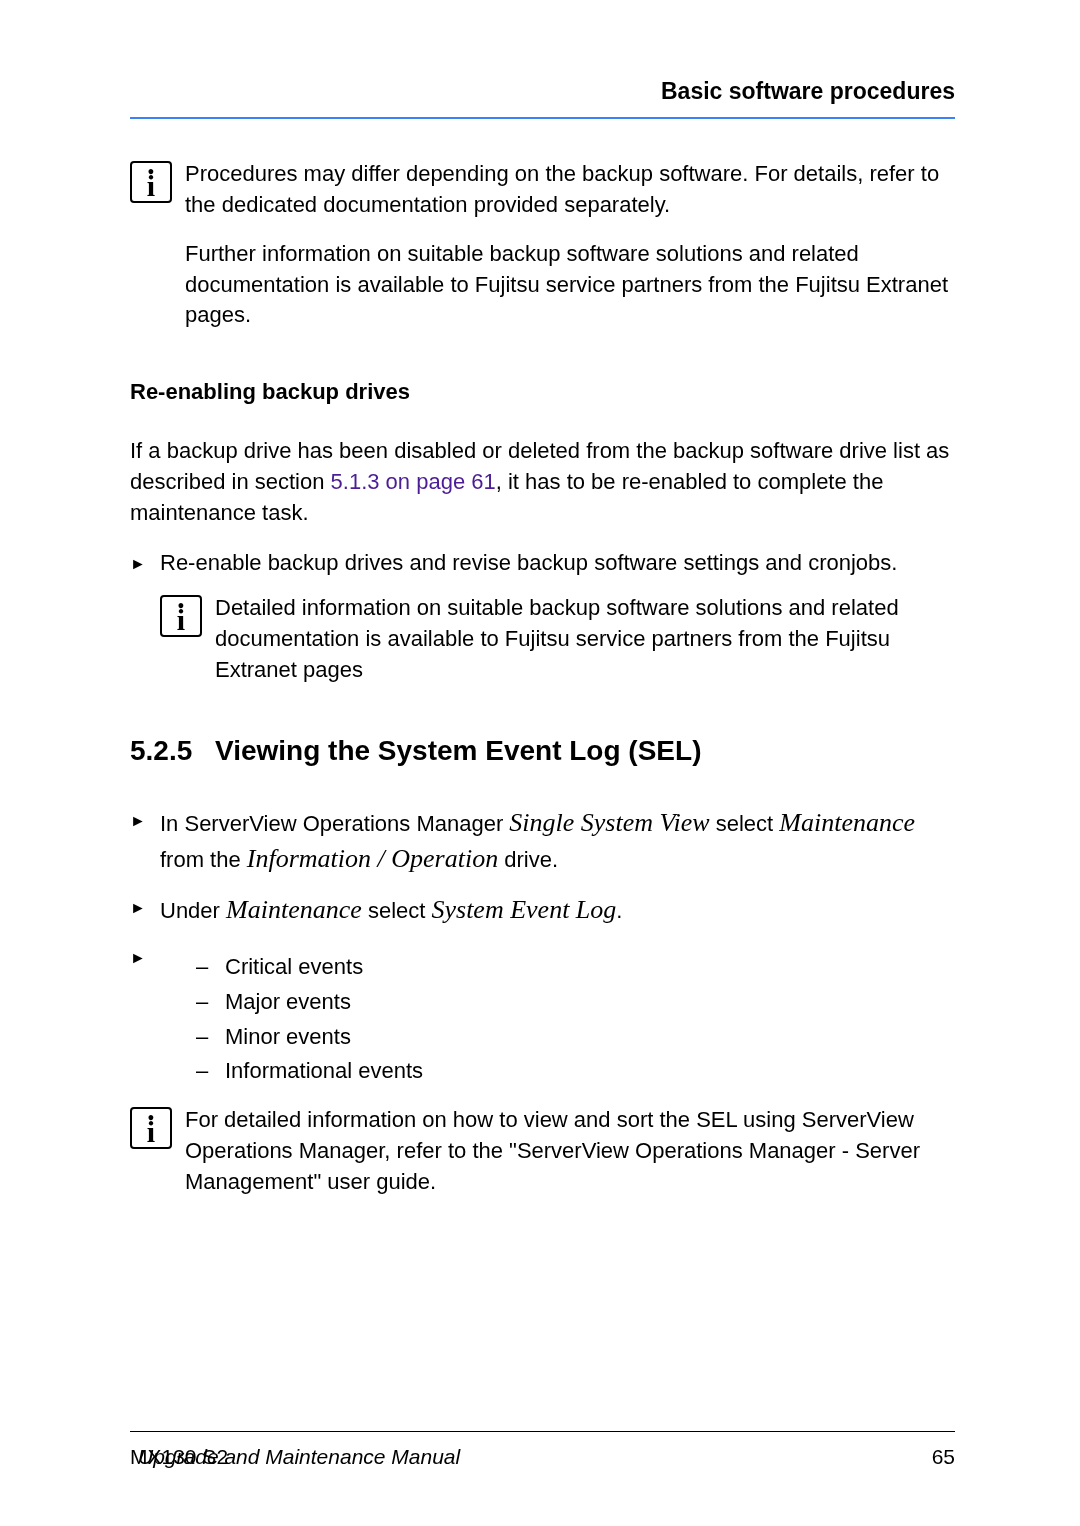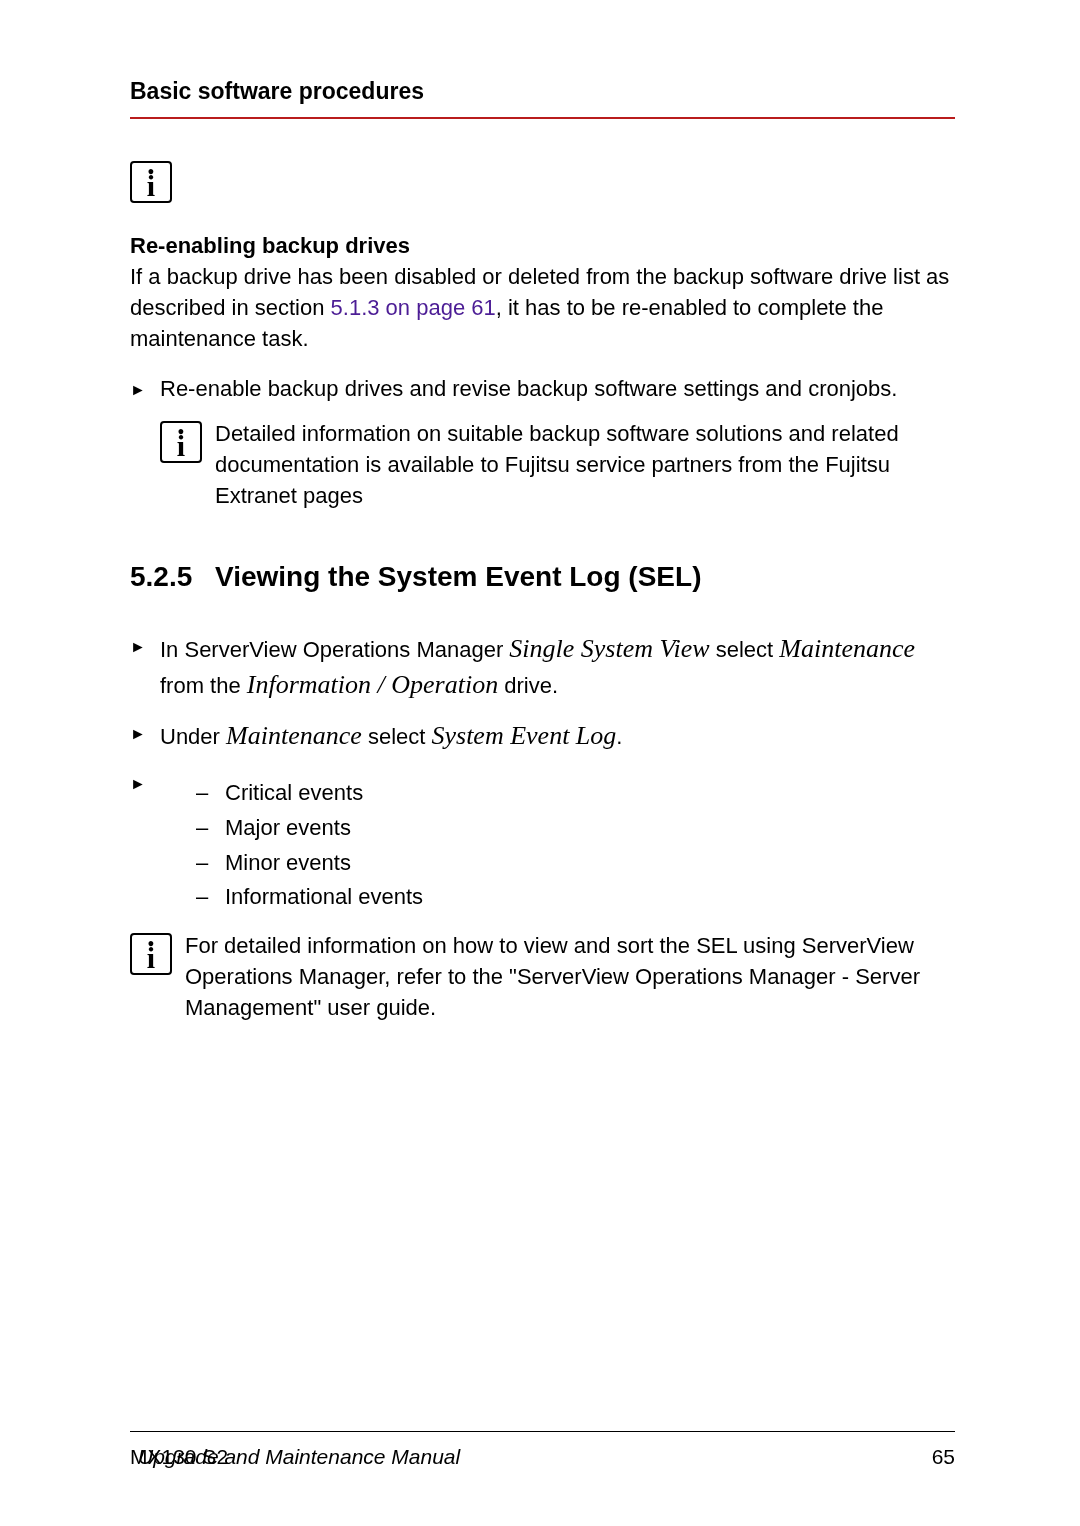--- a/index.html
+++ b/index.html
@@ -14,23 +14,24 @@
       height: 1526px;
       position: relative;
       font-size: 22px;
       line-height: 1.4;
       color: #000000;
     }
     .page {
       padding: 75px 125px 60px 130px;
     }
     .page-header {
+      text-align: right;
       font-weight: bold;
       font-size: 23px;
-      border-bottom: 2px solid #b91c1c;
+      border-bottom: 2px solid #3b82f6;
       padding-bottom: 10px;
       margin-bottom: 40px;
     }
     .info-block {
       display: flex;
       align-items: flex-start;
       margin-bottom: 10px;
     }
     .info-icon {
       flex-shrink: 0;
@@ -60,21 +61,21 @@
     }
     .info-text {
       flex: 1;
     }
     .info-text p {
       margin-bottom: 18px;
     }
     .subheading {
       font-weight: bold;
       margin-top: 28px;
-      margin-bottom: 0;
+      margin-bottom: 28px;
       font-size: 22px;
     }
     .body-text {
       margin-bottom: 20px;
     }
     .xref {
       color: #4c1d95;
     }
     .action-item {
       display: flex;
@@ -159,20 +160,22 @@
 
 <div class="page">
 
   <div class="page-header">Basic software procedures</div>
 
   <div class="info-block">
     <div class="info-icon">
         <span>i</span>
       </div>
     <div class="info-text">
+      <p>Procedures may differ depending on the backup software. For details, refer to the dedicated documentation provided separately.</p>
+      <p>Further information on suitable backup software solutions and related documentation is available to Fujitsu service partners from the Fujitsu Extranet pages.</p>
     </div>
   </div>
 
   <div class="subheading">Re-enabling backup drives</div>
 
   <p class="body-text">
     <span>If a backup drive has been disabled or deleted from the backup software drive list as described in section </span><span class="xref">5.1.3 on page 61</span><span>, it has to be re-enabled to complete the maintenance task.</span>
   </p>
 
   <div class="action-item">

